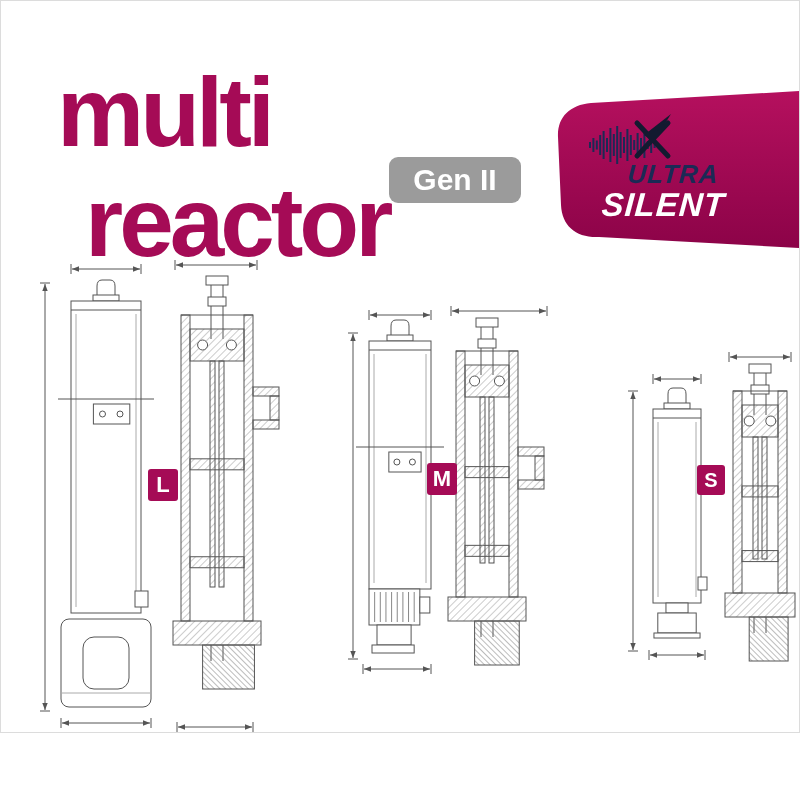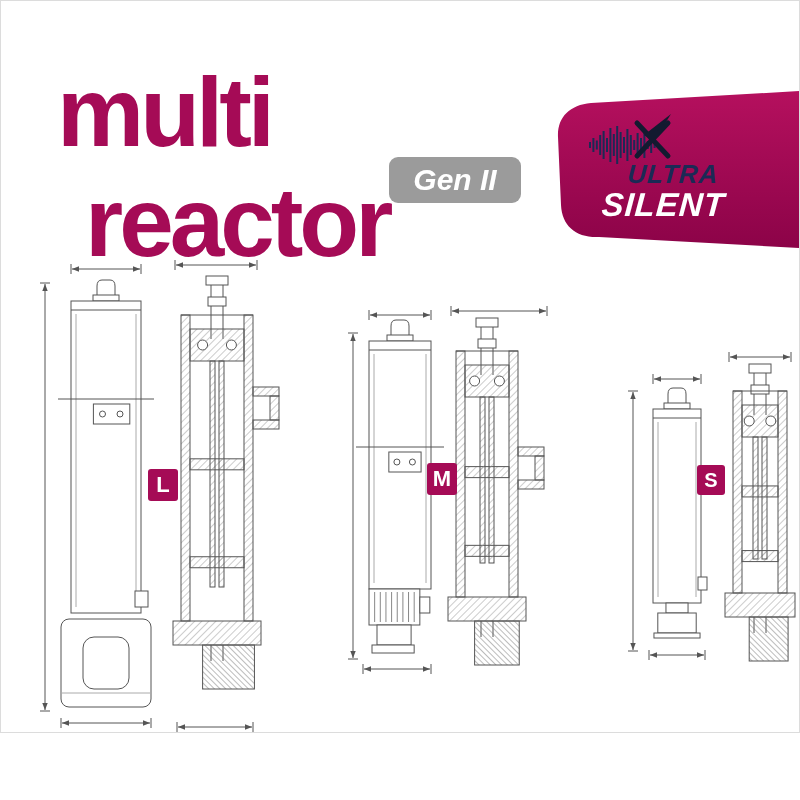--- a/index.html
+++ b/index.html
@@ -3,21 +3,21 @@
 <meta charset="utf-8">
 <style>
   html,body{margin:0;padding:0;background:#fff;}
   .stage{position:relative;width:800px;height:733px;background:#fff;overflow:hidden;
          font-family:"Liberation Sans",sans-serif;border:1px solid #dcdcdc;box-sizing:border-box;}
   .title{position:absolute;font-weight:bold;color:var(--brand-magenta);line-height:1;letter-spacing:-4px;}
   #title1{left:56px;top:62px;font-size:98px;}
   #title2{left:84px;top:128px;font-size:98px;margin-top:44px;}
   .gen-badge{position:absolute;left:388px;top:156px;width:132px;height:46px;background:var(--badge-gray);
              border-radius:9px;color:#fff;font-size:30px;font-weight:bold;
-             display:flex;align-items:center;justify-content:center;font-style:italic;}
+             display:flex;align-items:center;justify-content:center;}
   .banner{position:absolute;left:540px;top:84px;width:260px;height:172px;}
   .banner-shape{position:absolute;left:0;top:0;}
   .banner-text{position:absolute;font-weight:bold;font-style:italic;text-align:right;transform:skewX(-4deg);}
   #ultra{right:82px;top:74px;width:130px;font-size:26px;color:var(--navy);letter-spacing:1px;}
   #silent{right:76px;top:101px;width:150px;font-size:33px;color:#ffffff;letter-spacing:1px;}
   .size-badge{position:absolute;width:30px;height:32px;background:var(--brand-magenta);color:#fff;
               font-weight:bold;font-size:22px;display:flex;align-items:center;justify-content:center;
               border-radius:3px;}
   #badge-L{left:147px;top:468px;}
   #badge-M{left:426px;top:462px;}

